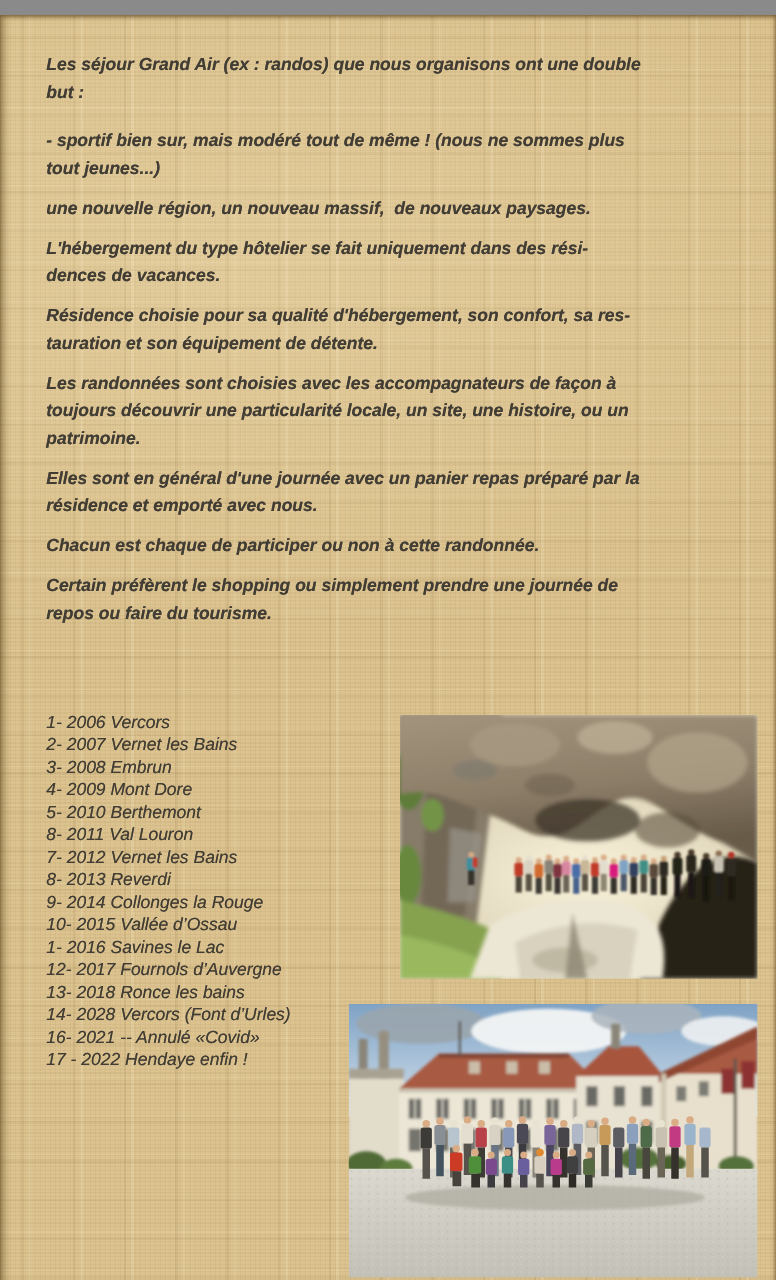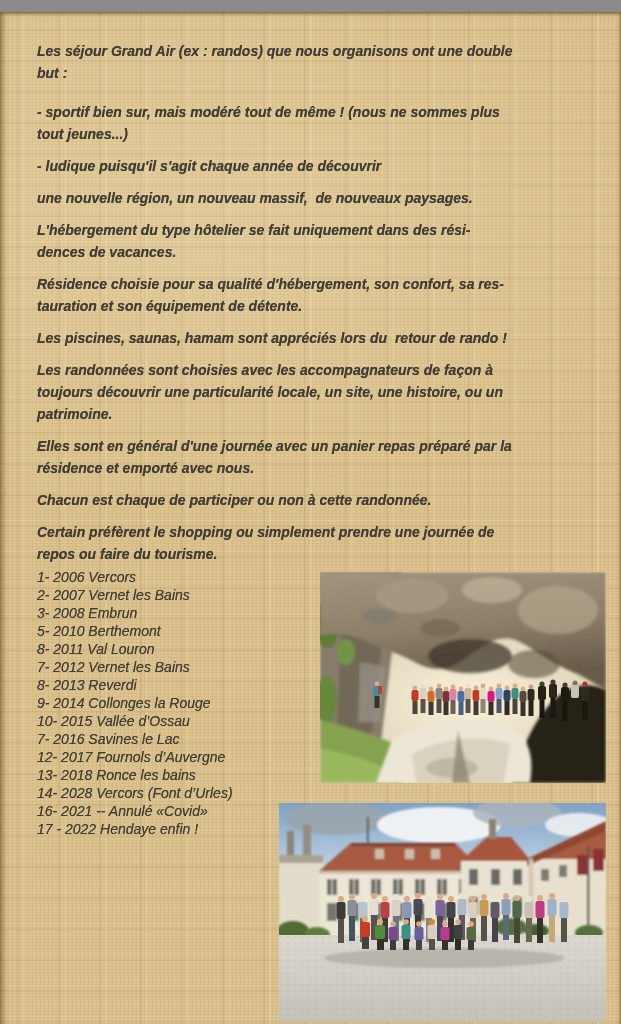--- a/index.html
+++ b/index.html
@@ -49,48 +49,47 @@
 </head>
 <body>
 
 <div class="page">
 
   <div class="text-block">
     <p class="para lead">Les séjour Grand Air (ex : randos) que nous organisons ont une double
 but :</p>
     <p class="para">- sportif bien sur, mais modéré tout de même ! (nous ne sommes plus
 tout jeunes...)</p>
-    <p class="para">- ludique puisqu'il s'agit chaque année de découvrir</p>
     <p class="para">une nouvelle région, un nouveau massif,  de nouveaux paysages.</p>
     <p class="para">L'hébergement du type hôtelier se fait uniquement dans des rési-
 dences de vacances.</p>
     <p class="para">Résidence choisie pour sa qualité d'hébergement, son confort, sa res-
 tauration et son équipement de détente.</p>
-    <p class="para">Les piscines, saunas, hamam sont appréciés lors du  retour de rando !</p>
     <p class="para">Les randonnées sont choisies avec les accompagnateurs de façon à
 toujours découvrir une particularité locale, un site, une histoire, ou un
 patrimoine.</p>
     <p class="para">Elles sont en général d'une journée avec un panier repas préparé par la
 résidence et emporté avec nous.</p>
     <p class="para">Chacun est chaque de participer ou non à cette randonnée.</p>
     <p class="para">Certain préfèrent le shopping ou simplement prendre une journée de
 repos ou faire du tourisme.</p>
   </div>
 
   <div class="history-list">
     <div class="history-item">1- 2006 Vercors</div>
     <div class="history-item">2- 2007 Vernet les Bains</div>
     <div class="history-item">3- 2008 Embrun</div>
+    <div class="history-item">4- 2009 Mont Dore</div>
     <div class="history-item">5- 2010 Berthemont</div>
     <div class="history-item">8- 2011 Val Louron</div>
     <div class="history-item">7- 2012 Vernet les Bains</div>
     <div class="history-item">8- 2013 Reverdi</div>
     <div class="history-item">9- 2014 Collonges la Rouge</div>
     <div class="history-item">10- 2015 Vallée d’Ossau</div>
-    <div class="history-item">7- 2016 Savines le Lac</div>
+    <div class="history-item">1- 2016 Savines le Lac</div>
     <div class="history-item">12- 2017 Fournols d’Auvergne</div>
     <div class="history-item">13- 2018 Ronce les bains</div>
     <div class="history-item">14- 2028 Vercors (Font d’Urles)</div>
     <div class="history-item">16- 2021 -- Annulé «Covid»</div>
     <div class="history-item">17 - 2022 Hendaye enfin !</div>
   </div>
 
   <figure class="photo photo-cave">
     <svg viewBox="0 0 286 211" width="286" height="211" xmlns="http://www.w3.org/2000/svg">
       <defs>

